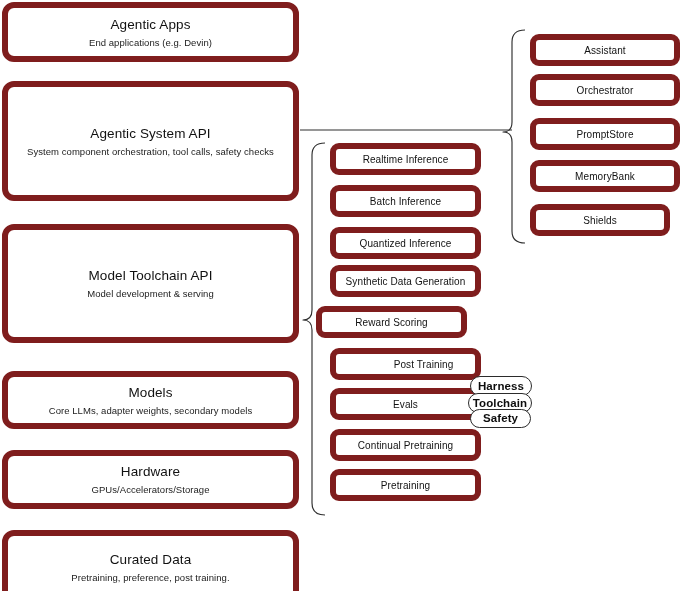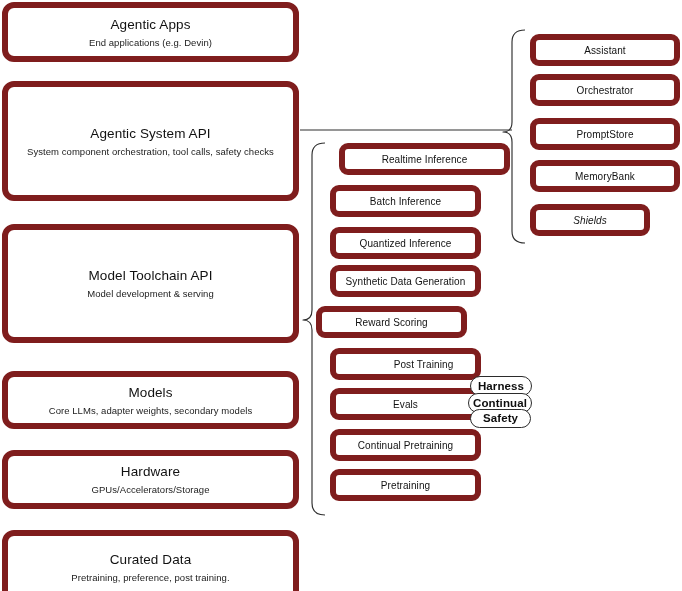--- a/index.html
+++ b/index.html
@@ -141,21 +141,21 @@
   <div class="node layer" style="left:2px; top:450px; width:297px; height:59px;">
     <div class="title">Hardware</div>
     <div class="subtitle">GPUs/Accelerators/Storage</div>
   </div>
 
   <div class="node layer" style="left:2px; top:530px; width:297px; height:74px;">
     <div class="title">Curated Data</div>
     <div class="subtitle">Pretraining, preference, post training.</div>
   </div>
 
-  <div class="node chip" style="left:339px; top:143px; width:171px;">
+  <div class="node chip" style="left:330px; top:143px; width:151px;">
     <div class="label">Realtime Inference</div>
   </div>
   <div class="node chip" style="left:330px; top:185px; width:151px;">
     <div class="label">Batch Inference</div>
   </div>
   <div class="node chip" style="left:330px; top:227px; width:151px;">
     <div class="label">Quantized Inference</div>
   </div>
   <div class="node chip" style="left:330px; top:265px; width:151px;">
     <div class="label">Synthetic Data Generation</div>
@@ -173,35 +173,35 @@
     <div class="label">Continual Pretraining</div>
   </div>
   <div class="node chip" style="left:330px; top:469px; width:151px;">
     <div class="label">Pretraining</div>
   </div>
 
   <div class="pill" style="left:470px; top:376px; width:62px; height:20px;">
     <div class="label">Harness</div>
   </div>
   <div class="pill" style="left:468px; top:393px; width:64px; height:20px;">
-    <div class="label">Continual</div>
+    <div class="label">Toolchain</div>
   </div>
   <div class="pill" style="left:470px; top:409px; width:61px; height:19px;">
     <div class="label">Safety</div>
   </div>
 
   <div class="node chip" style="left:530px; top:34px; width:150px;">
     <div class="label">Assistant</div>
   </div>
   <div class="node chip" style="left:530px; top:74px; width:150px;">
     <div class="label">Orchestrator</div>
   </div>
   <div class="node chip" style="left:530px; top:118px; width:150px;">
     <div class="label">PromptStore</div>
   </div>
   <div class="node chip" style="left:530px; top:160px; width:150px;">
     <div class="label">MemoryBank</div>
   </div>
-  <div class="node chip" style="left:530px; top:204px; width:120px;font-style:italic;">
+  <div class="node chip" style="left:530px; top:204px; width:140px;">
     <div class="label">Shields</div>
   </div>
 
 </div>
 
 </body></html>

